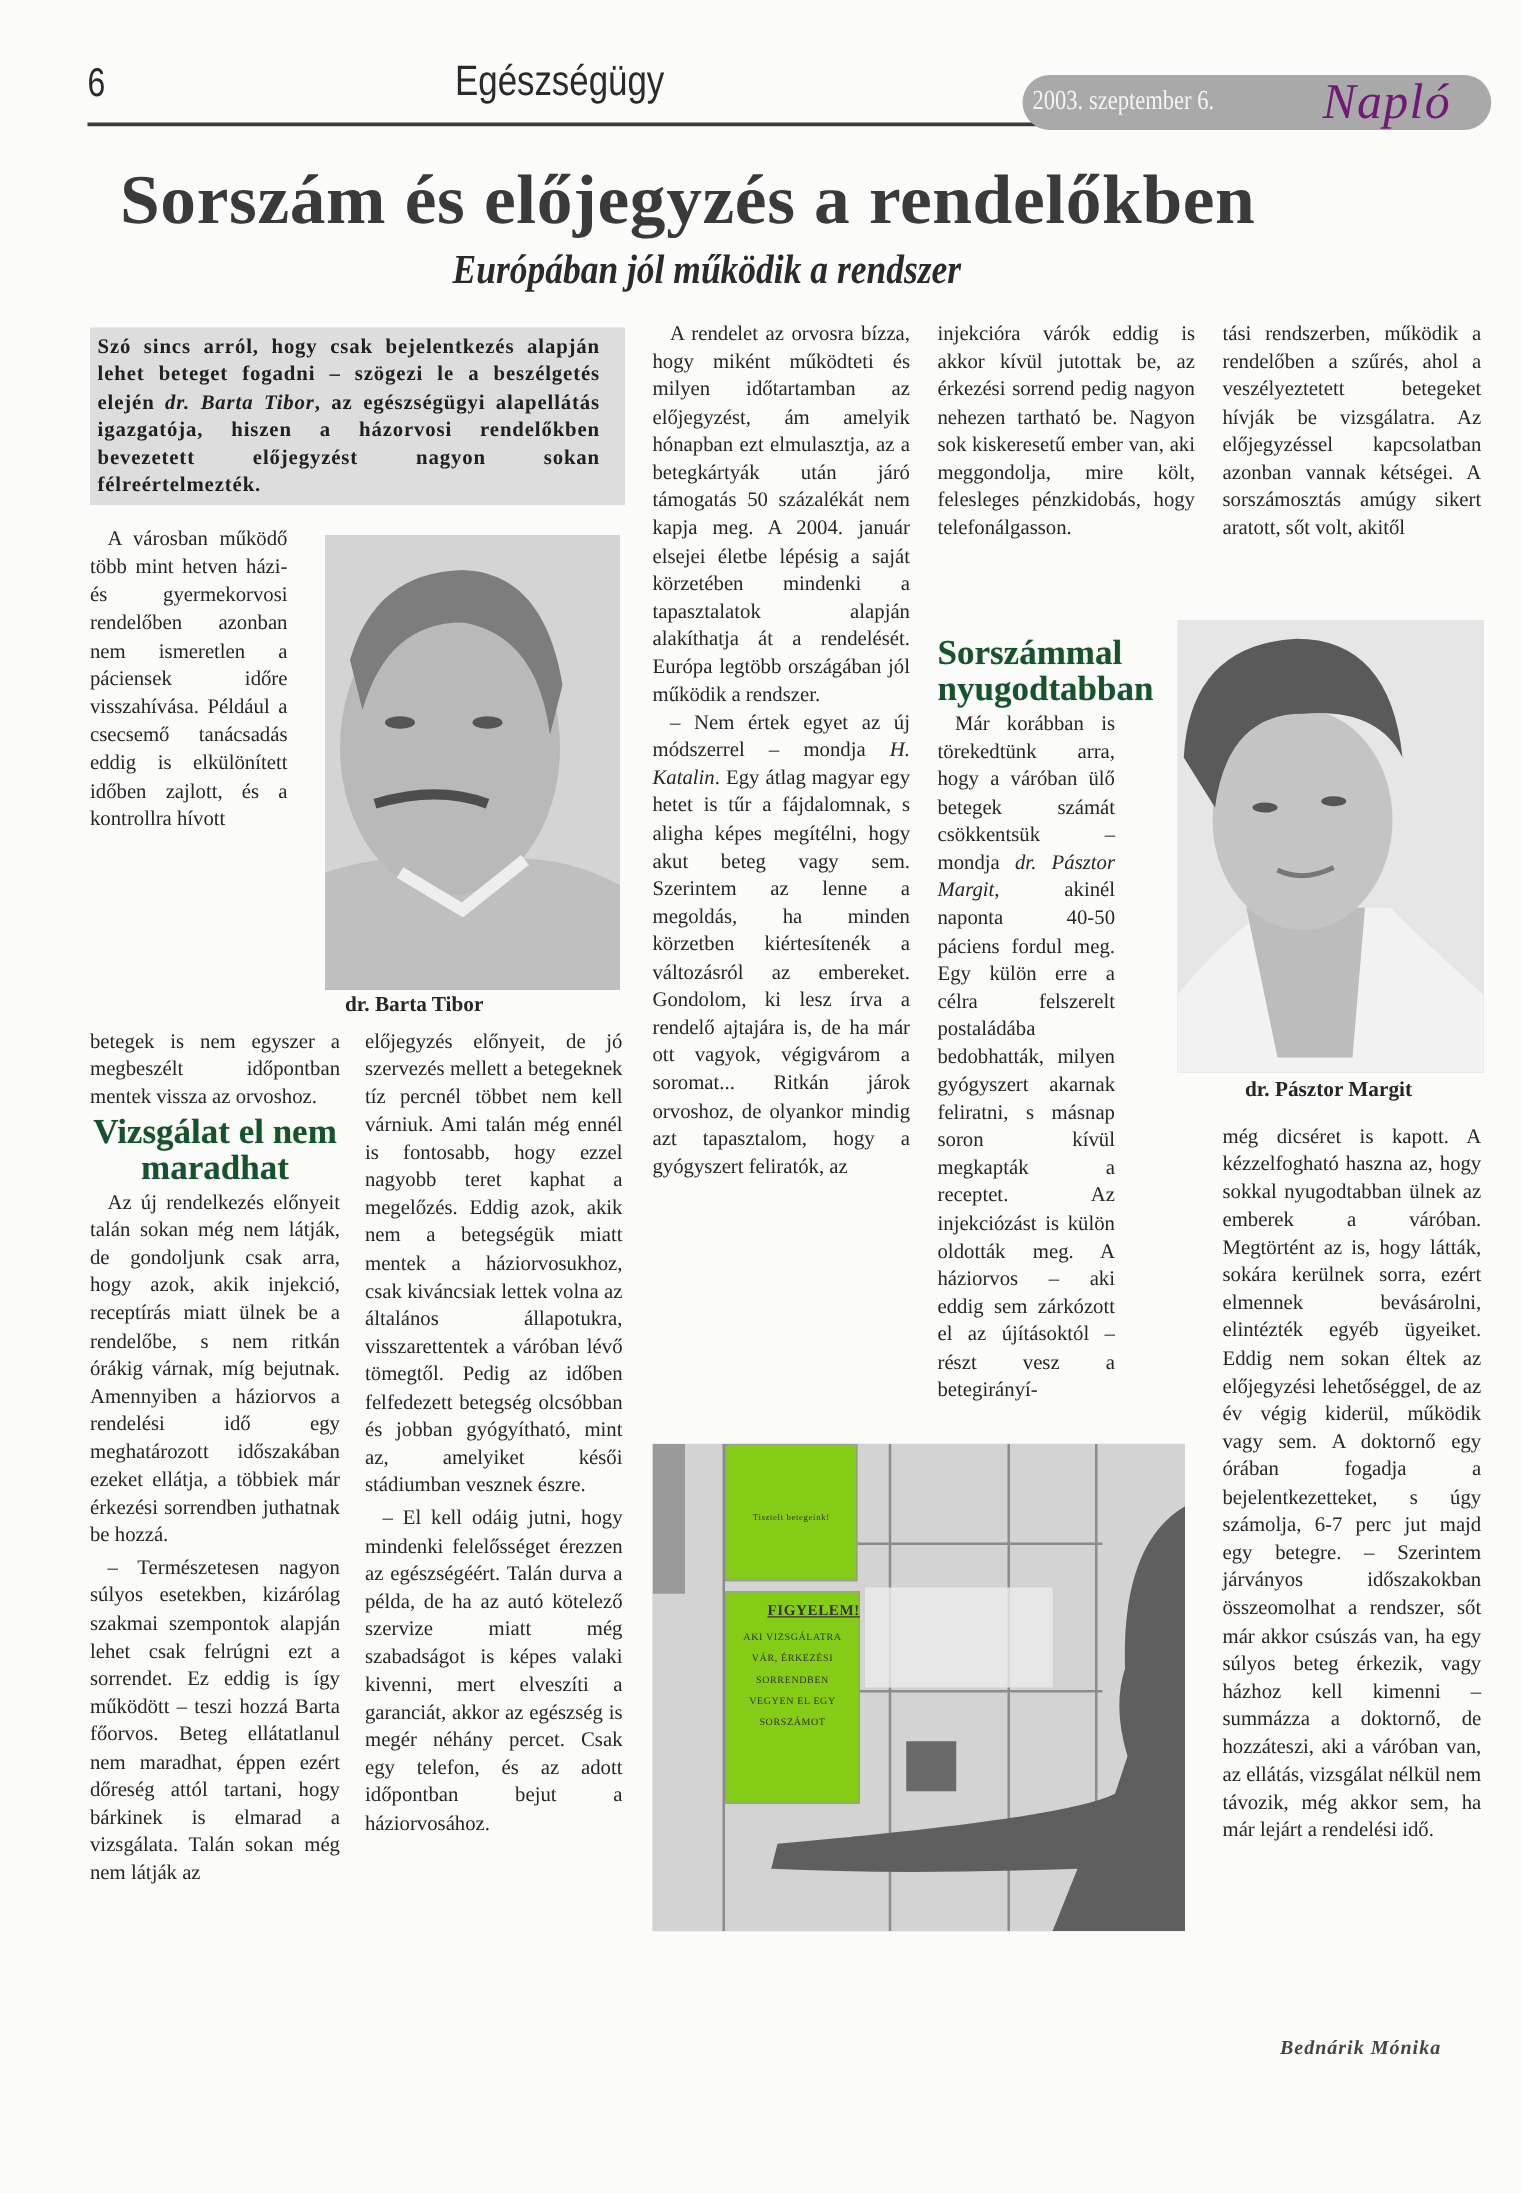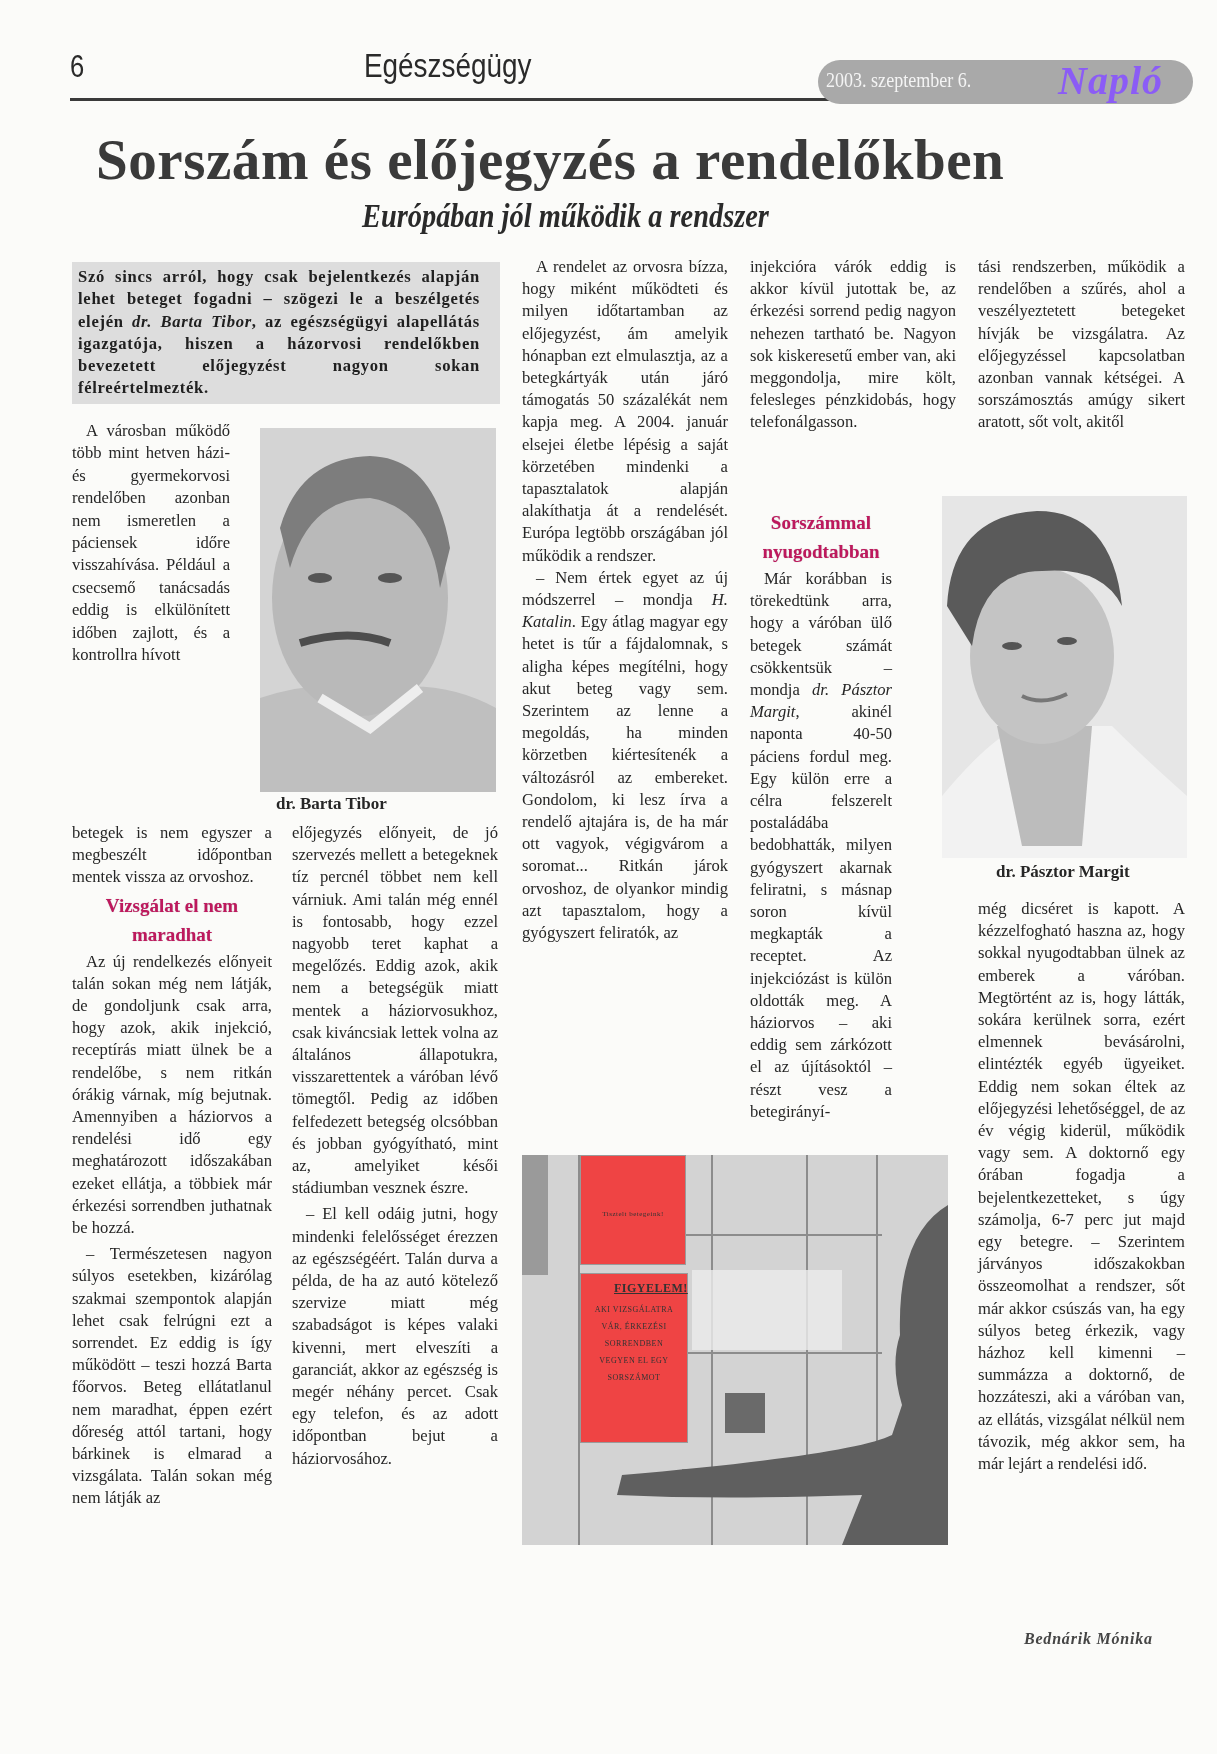--- a/index.html
+++ b/index.html
@@ -5,37 +5,37 @@
   * { box-sizing: border-box; margin: 0; padding: 0; }
   html, body { width: 1217px; height: 1754px; background: #fbfbf9; overflow: hidden; }
   body { position: relative; font-family: "Liberation Serif", "DejaVu Serif", serif; color: #262626; }
 
   
   .pg-num { position: absolute; left: 70px; top: 48px; font-family: "Liberation Sans", sans-serif; font-size: 32px; color: #2a2a2a; transform: scaleX(0.8); transform-origin: left; }
   .section { position: absolute; left: 364px; top: 46px; font-family: "Liberation Sans", sans-serif; font-size: 34px; color: #2a2a2a; transform: scaleX(0.82); transform-origin: left; }
   .hdr-rule { position: absolute; left: 70px; top: 98px; width: 760px; height: 3px; background: #3a3a3a; }
   .pill { position: absolute; left: 818px; top: 60px; width: 375px; height: 44px; border-radius: 22px; background: #a9a9a9; }
   .pill-date { position: absolute; left: 826px; top: 67px; font-family: "Liberation Serif", serif; font-size: 22px; color: #f4f4f4; transform: scaleX(0.82); transform-origin: left; }
-  .pill-brand { position: absolute; left: 1058px; top: 57px; font-family: "Liberation Serif", serif; font-style: italic; font-weight: bold; font-size: 40px; color: #8b5cf6; letter-spacing: 1px; }
+  .pill-brand { position: absolute; left: 1058px; top: 57px; font-family: "Liberation Serif", serif; font-style: italic; font-weight: normal; font-size: 40px; color: #701a75; letter-spacing: 1px; }
 
   h1.headline { position: absolute; left: 96px; top: 128px; width: 1070px; font-family: "Liberation Serif", serif; font-weight: bold; font-size: 56px; color: #3a3a3a; letter-spacing: 0.5px; white-space: nowrap; transform: scaleX(1.02); transform-origin: left; }
   .subhead { position: absolute; left: 362px; top: 198px; font-family: "Liberation Serif", serif; font-style: italic; font-weight: bold; font-size: 33px; color: #2a2a2a; transform: scaleX(0.86); transform-origin: left; }
 
   .lead { position: absolute; left: 72px; top: 262px; width: 428px; background: #dddddd; padding: 4px 20px 4px 6px; font-family: "Liberation Serif", serif; font-weight: bold; font-size: 16.6px; line-height: 22.3px; text-align: justify; color: #202020; letter-spacing: 0.7px; }
 
   .col { position: absolute; font-size: 16.6px; line-height: 22.2px; text-align: justify; color: #262626; hyphens: manual; }
   .col p { text-indent: 14px; }
   .col p.noi { text-indent: 0; }
-  .col-hd { font-family: "Liberation Serif", serif; font-weight: bold; font-size: 19px; line-height: 29px; color: #be185d; text-align: center; margin: 2px 0 2px 0; text-shadow: 0 0 1px #bbb; }
+  .col-hd { font-family: "Liberation Serif", serif; font-weight: bold; font-size: 28px; line-height: 29px; color: #14532d; text-align: center; margin: 2px 0 2px 0; text-shadow: 0 0 1px #bbb; }
 
   .photo { position: absolute; background: repeating-linear-gradient(0deg, rgba(255,255,255,0.06) 0 2px, rgba(0,0,0,0.04) 2px 4px), #c9c9c9; overflow: hidden; }
   .caption { position: absolute; font-family: "Liberation Serif", serif; font-weight: bold; font-size: 17px; color: #262626; }
   .byline { position: absolute; left: 1024px; top: 1630px; font-family: "Liberation Serif", serif; font-style: italic; font-weight: bold; font-size: 16px; color: #454545; letter-spacing: 0.8px; }
 
-  .notice { position: absolute; background: #ef4444; border: 1px solid #9a9a9a; font-family: "Liberation Serif", serif; color: #333; text-align: center; font-size: 8px; line-height: 17px; letter-spacing: 0.5px; }
+  .notice { position: absolute; background: #84cc16; border: 1px solid #9a9a9a; font-family: "Liberation Serif", serif; color: #333; text-align: center; font-size: 8px; line-height: 17px; letter-spacing: 0.5px; }
   .notice .t { font-size: 12px; font-weight: bold; text-decoration: underline; margin: 6px 0 4px; padding-left: 33px; }
 </style>
 </head>
 <body>
 
 <div class="pg-num">6</div>
 <div class="section">Egészségügy</div>
 <div class="hdr-rule"></div>
 <div class="pill"></div>
 <div class="pill-date">2003. szeptember 6.</div>

